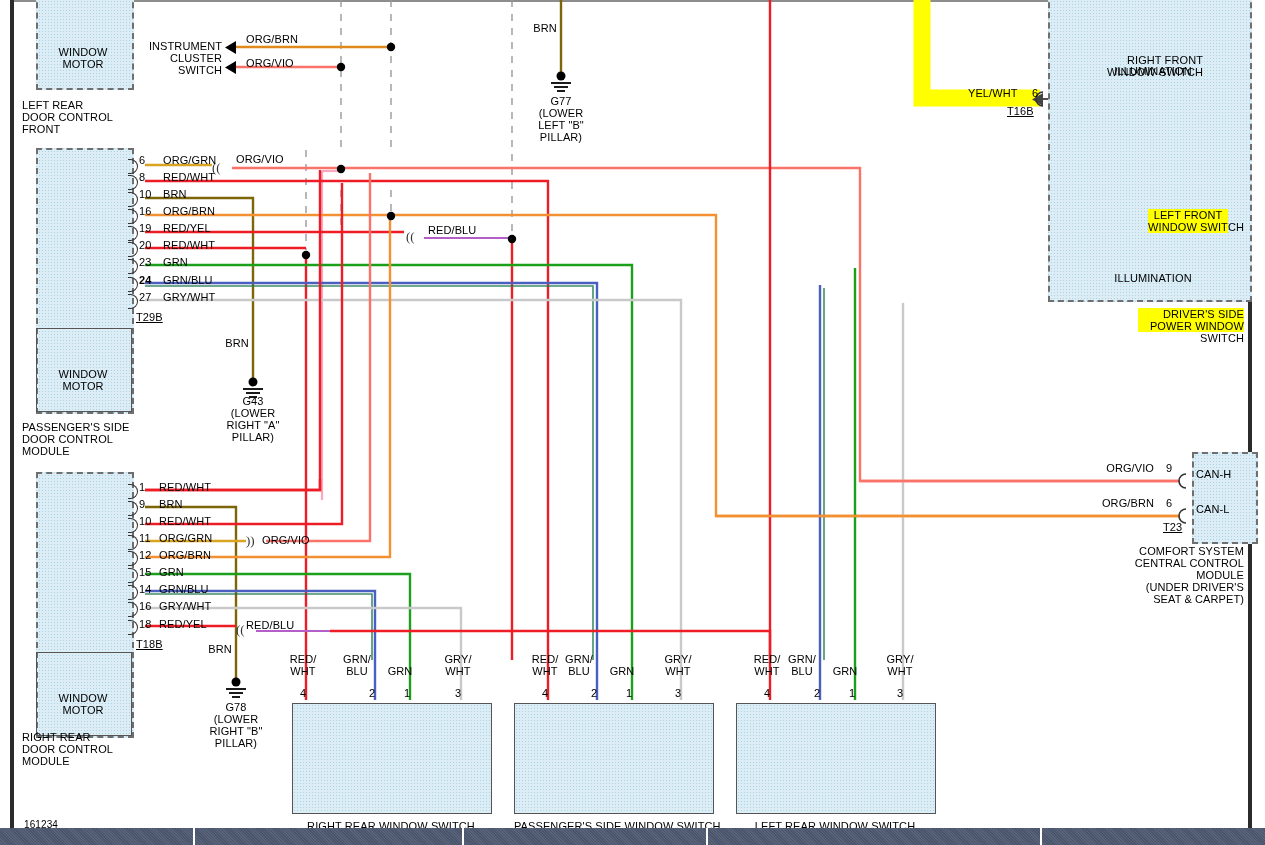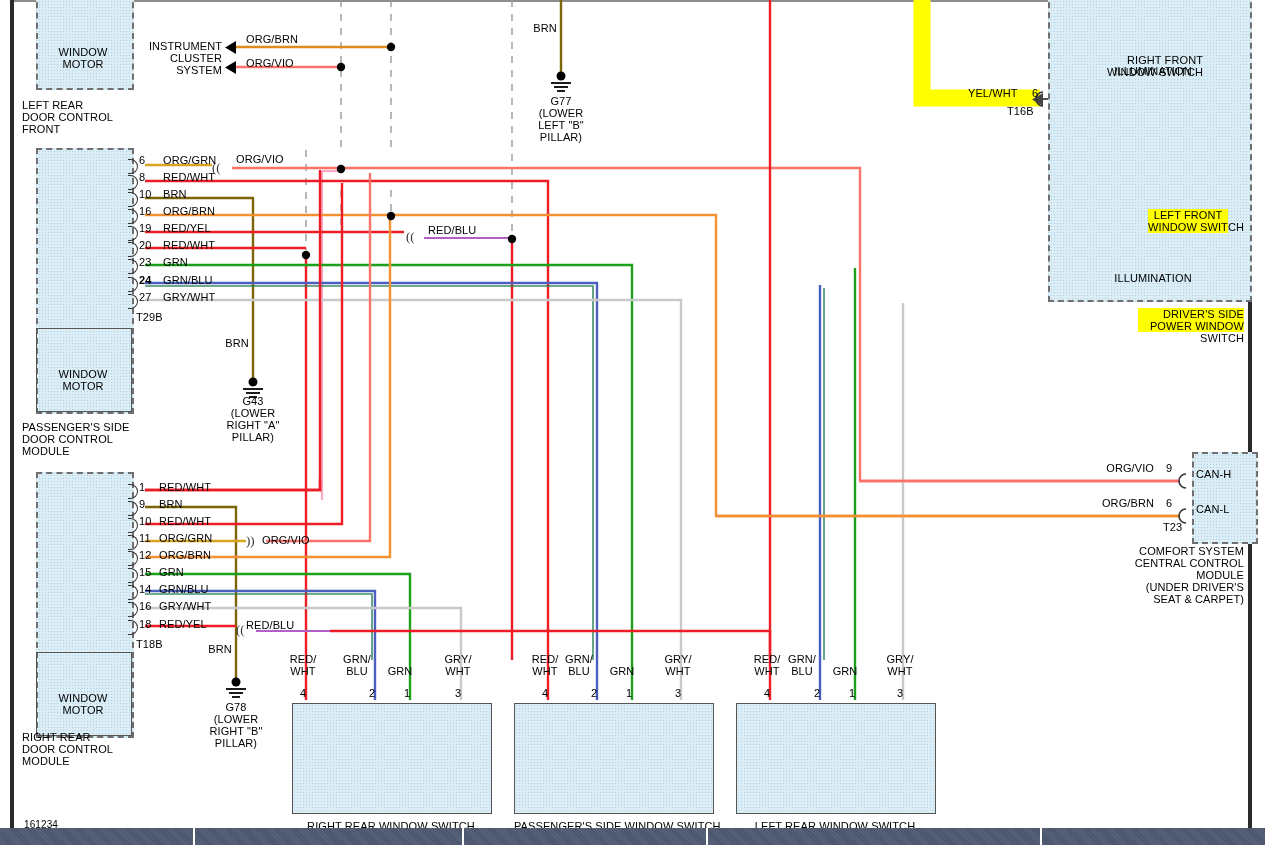--- a/index.html
+++ b/index.html
@@ -17,21 +17,21 @@
      background-image:repeating-linear-gradient(45deg,#59637a 0 1px,#49546b 1px 2px);}
   .scroll-div{position:absolute;top:828px;width:2px;height:17px;background:#ffffff;}
 
   
   .t{position:absolute;font-size:11px;color:#000;line-height:12px;white-space:pre;letter-spacing:.1px;}
   .t.c{text-align:center;}
   .t.r{text-align:right;}
   .t.s10{font-size:10px;line-height:11.5px;}
 
   .hl{background:#ffff00;}
-  .ul{}
+  .ul{text-decoration:underline;}
 
   
   .modbox{position:absolute;border:2px dashed #6f6f6f;
      background:#dcedf5;
      background-image:radial-gradient(#a9d4e8 0.6px,transparent 0.7px);
      background-size:3px 3px;}
   .solidbox{position:absolute;border:1.5px solid #555;
      background:#dcedf5;
      background-image:radial-gradient(#a9d4e8 0.6px,transparent 0.7px);
      background-size:3px 3px;}
@@ -435,21 +435,21 @@
 MODULE</div>
 
   <div class="t c" style="left:36px;top:692px;width:94px;">WINDOW
 MOTOR</div>
   <div class="t" style="left:22px;top:731px;width:150px;">RIGHT REAR
 DOOR CONTROL
 MODULE</div>
 
   <div class="t r" style="left:130px;top:40px;width:92px;">INSTRUMENT
 CLUSTER
-SYSTEM</div>
+SWITCH</div>
   <div class="t" style="left:246px;top:33px;">ORG/BRN</div>
   <div class="t" style="left:246px;top:57px;">ORG/VIO</div>
 
   <div>
     <div class="t" style="left:139px;top:154px;">6</div>
     <div class="t" style="left:163px;top:154px;">ORG/GRN</div>
     <div class="t" style="left:139px;top:171px;">8</div>
     <div class="t" style="left:163px;top:171px;">RED/WHT</div>
     <div class="t" style="left:139px;top:188px;">10</div>
     <div class="t" style="left:163px;top:188px;">BRN</div>

